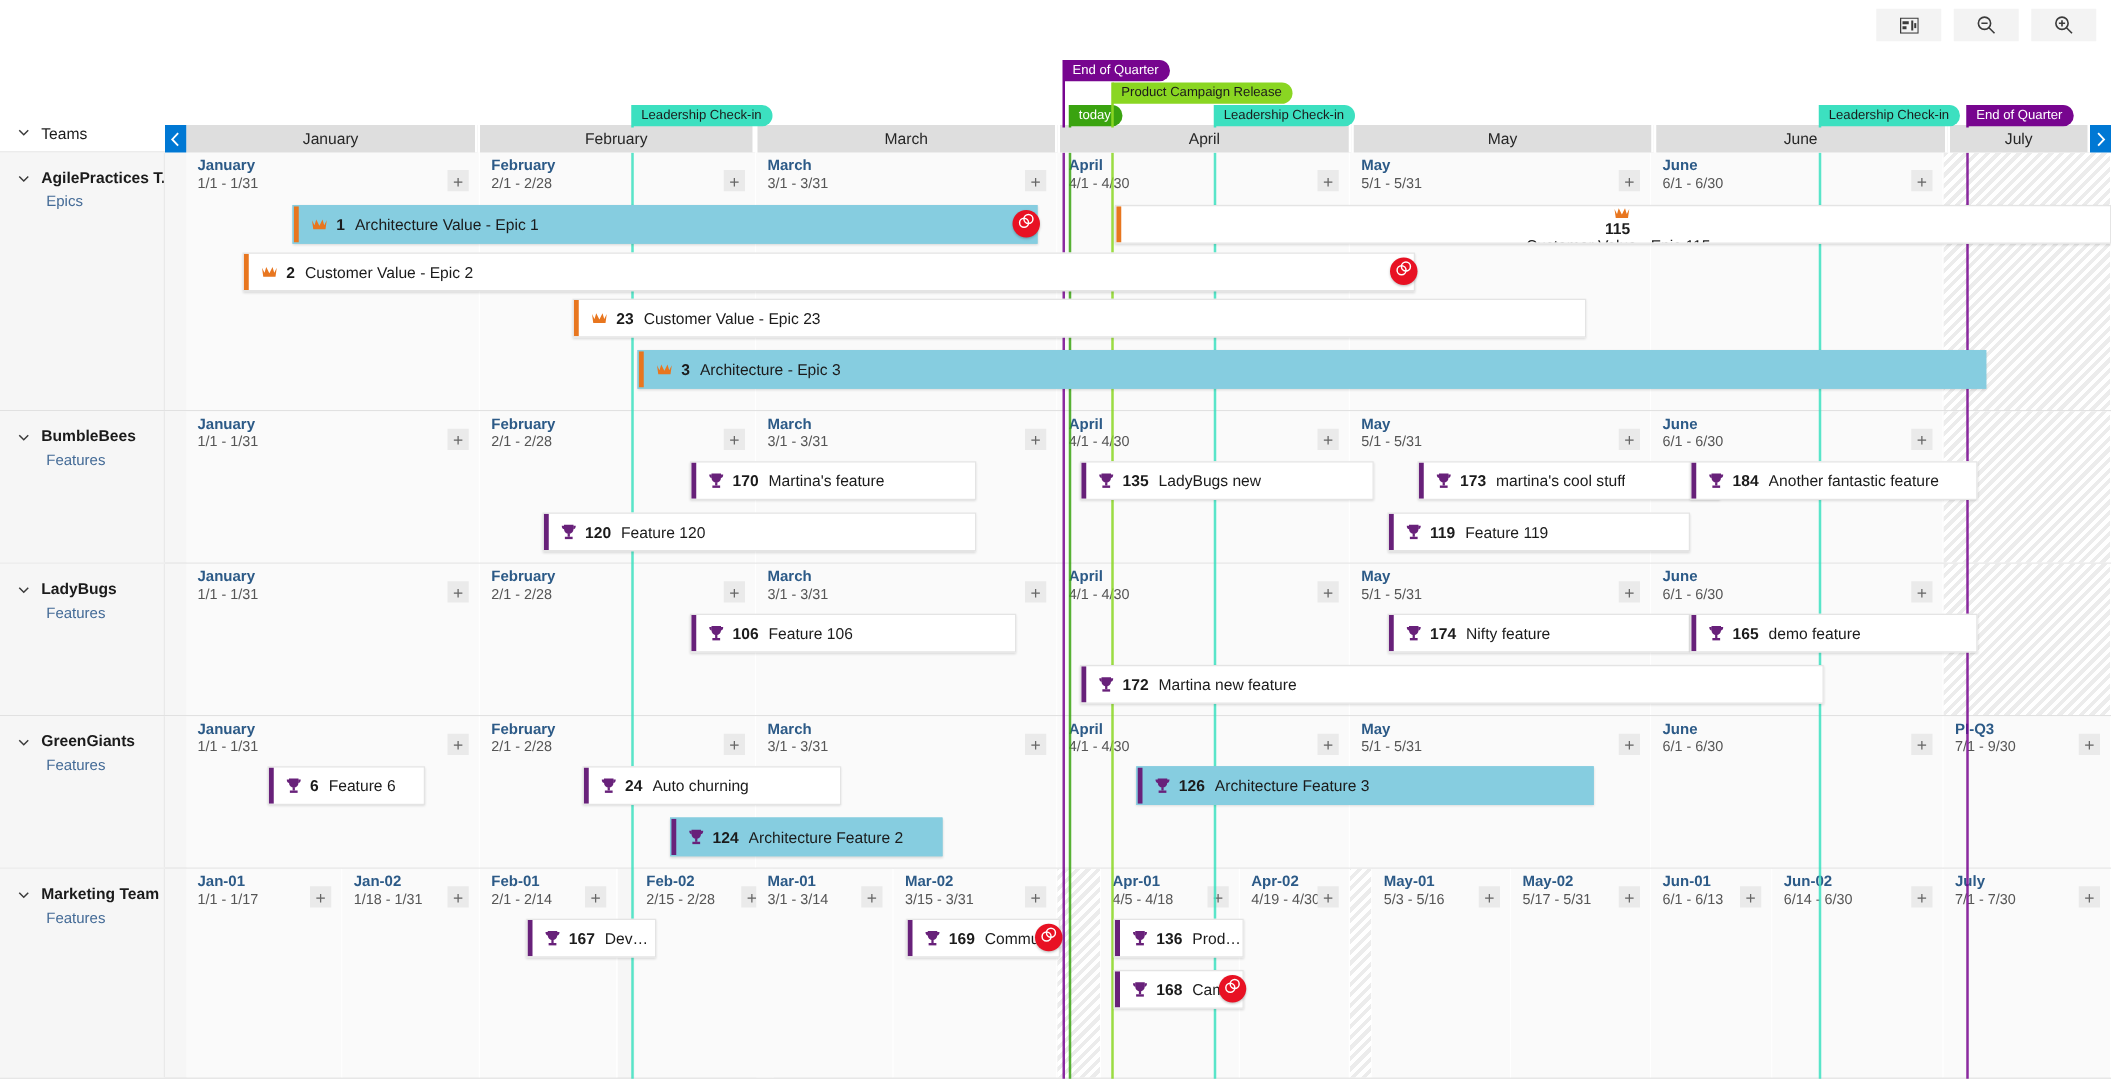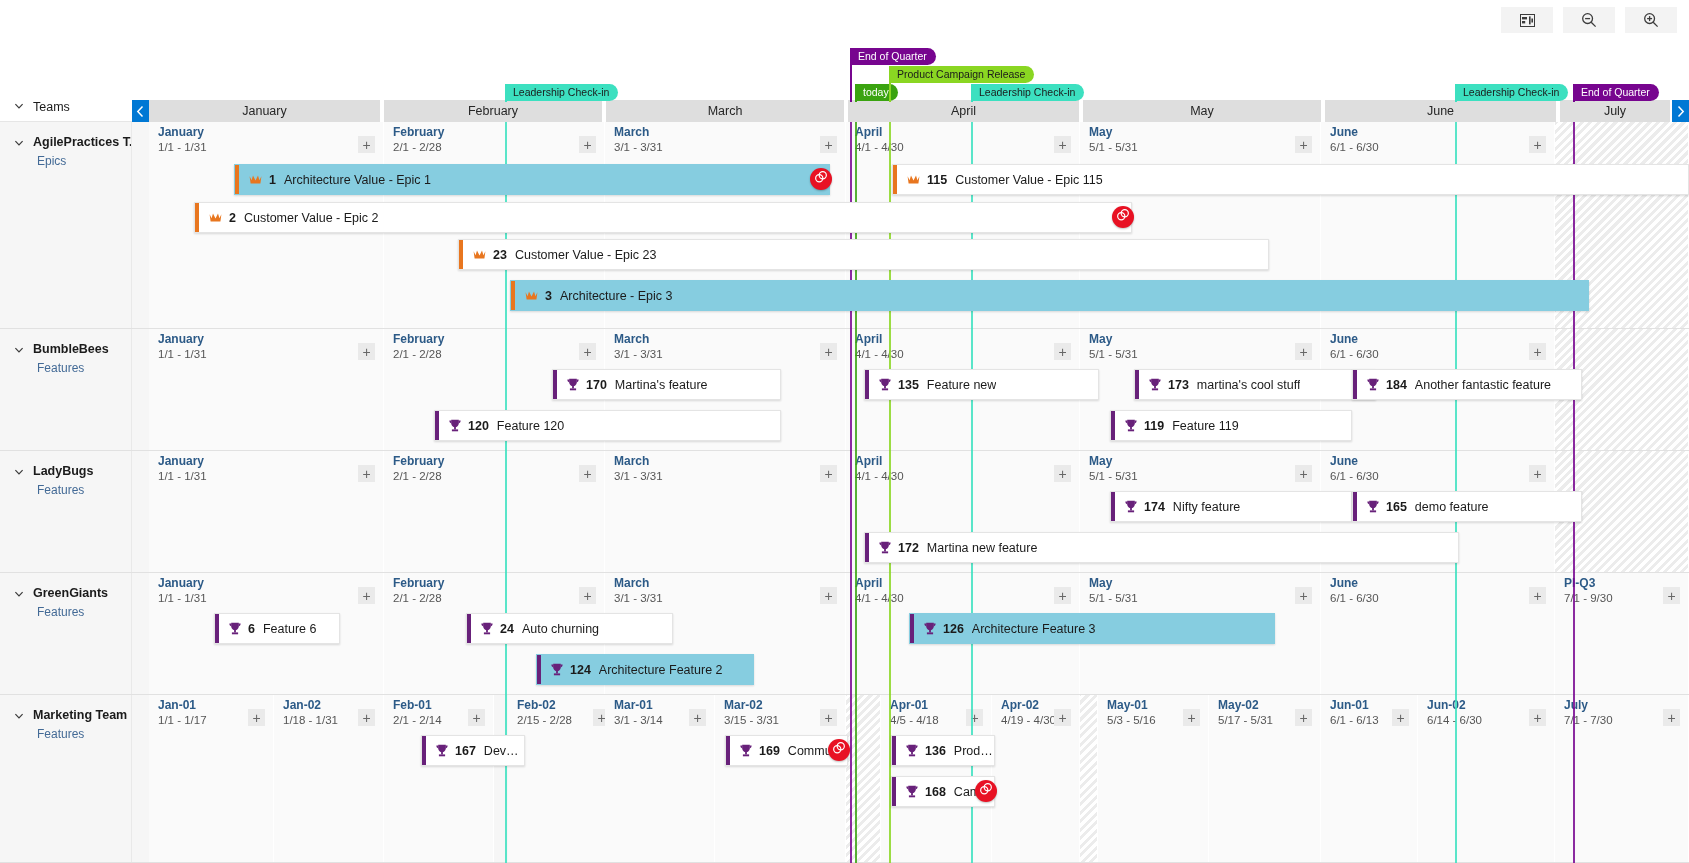--- a/index.html
+++ b/index.html
@@ -311,21 +311,21 @@
           </svg>
           <span class="wid">1</span>
           <span class="wtitle">Architecture Value - Epic 1</span>
         </div>
         <div class="dep-badge" style="left: 678px; top: 46px;">
           <span><svg width="14" height="14" viewBox="0 0 16 16">
               <circle cx="6" cy="9.4" r="4.1" fill="none" stroke="#ffffff" stroke-width="1.35"></circle>
               <circle cx="10" cy="6" r="4.1" fill="none" stroke="#ffffff" stroke-width="1.35"></circle>
             </svg></span>
         </div>
-        <div class="card" style="left: 760px; width: 797px; top: 42px;">
+        <div class="card" style="left: 760px; width: 797px; top: 42px; flex-direction: column;">
           <span class="stripe" style="background:#e8761f"></span>
           <svg class="ic" width="13" height="11" viewBox="0 0 13 11">
             <path d="M0.6 2.2 L2.6 6.2 L4 1.6 L6.5 6.6 L9 1.6 L10.4 6.2 L12.4 2.2 L11.4 9.4 L1.6 9.4 Z" fill="#e8761f"></path>
           </svg>
           <span class="wid">115</span>
           <span class="wtitle">Customer Value - Epic 115</span>
         </div>
         <div class="card" style="left: 62px; width: 938px; top: 80px;">
           <span class="stripe" style="background:#e8761f"></span>
           <svg class="ic" width="13" height="11" viewBox="0 0 13 11">
@@ -415,21 +415,21 @@
         <div class="card" style="left: 732px; width: 235px; top: 40px;">
           <span class="stripe" style="background:#68217a"></span>
           <svg class="ic" width="12" height="13" viewBox="0 0 12 13">
             <path d="M2.2 0.8 H9.8 V4.2 C9.8 6.6 8.2 8.1 6 8.1 C3.8 8.1 2.2 6.6 2.2 4.2 Z" fill="#68217a"></path>
             <path d="M0.4 1.6 H2.4 V4.4 C1.1 4.2 0.4 3.3 0.4 1.6 Z" fill="#68217a"></path>
             <path d="M11.6 1.6 H9.6 V4.4 C10.9 4.2 11.6 3.3 11.6 1.6 Z" fill="#68217a"></path>
             <rect x="5.1" y="7.8" width="1.8" height="2.6" fill="#68217a"></rect>
             <rect x="2.9" y="10.4" width="6.2" height="1.9" fill="#68217a"></rect>
           </svg>
           <span class="wid">135</span>
-          <span class="wtitle">Feature new</span>
+          <span class="wtitle">LadyBugs new</span>
         </div>
         <div class="card" style="left: 978px; width: 242px; top: 40px; margin-left: 24px;">
           <span class="stripe" style="background:#68217a"></span>
           <svg class="ic" width="12" height="13" viewBox="0 0 12 13">
             <path d="M2.2 0.8 H9.8 V4.2 C9.8 6.6 8.2 8.1 6 8.1 C3.8 8.1 2.2 6.6 2.2 4.2 Z" fill="#68217a"></path>
             <path d="M0.4 1.6 H2.4 V4.4 C1.1 4.2 0.4 3.3 0.4 1.6 Z" fill="#68217a"></path>
             <path d="M11.6 1.6 H9.6 V4.4 C10.9 4.2 11.6 3.3 11.6 1.6 Z" fill="#68217a"></path>
             <rect x="5.1" y="7.8" width="1.8" height="2.6" fill="#68217a"></rect>
             <rect x="2.9" y="10.4" width="6.2" height="1.9" fill="#68217a"></rect>
           </svg>
@@ -509,20 +509,32 @@
           <div class="iter-title">May</div>
           <div class="iter-dates">5/1 - 5/31</div>
           <div class="iter-add" style="left:215px">+</div>
         </div>
         <div class="iter-col inner" style="left: 1189px; width: 234px;">
           <div class="iter-title">June</div>
           <div class="iter-dates">6/1 - 6/30</div>
           <div class="iter-add" style="left:208px">+</div>
         </div>
         <div class="iter-col hatch" style="left: 1423px; width: 134px;"></div>
+        <div class="card" style="left: 420px; width: 261px; top: 40px;">
+          <span class="stripe" style="background:#68217a"></span>
+          <svg class="ic" width="12" height="13" viewBox="0 0 12 13">
+            <path d="M2.2 0.8 H9.8 V4.2 C9.8 6.6 8.2 8.1 6 8.1 C3.8 8.1 2.2 6.6 2.2 4.2 Z" fill="#68217a"></path>
+            <path d="M0.4 1.6 H2.4 V4.4 C1.1 4.2 0.4 3.3 0.4 1.6 Z" fill="#68217a"></path>
+            <path d="M11.6 1.6 H9.6 V4.4 C10.9 4.2 11.6 3.3 11.6 1.6 Z" fill="#68217a"></path>
+            <rect x="5.1" y="7.8" width="1.8" height="2.6" fill="#68217a"></rect>
+            <rect x="2.9" y="10.4" width="6.2" height="1.9" fill="#68217a"></rect>
+          </svg>
+          <span class="wid">106</span>
+          <span class="wtitle">Feature 106</span>
+        </div>
         <div class="card" style="left: 978px; width: 242px; top: 40px;">
           <span class="stripe" style="background:#68217a"></span>
           <svg class="ic" width="12" height="13" viewBox="0 0 12 13">
             <path d="M2.2 0.8 H9.8 V4.2 C9.8 6.6 8.2 8.1 6 8.1 C3.8 8.1 2.2 6.6 2.2 4.2 Z" fill="#68217a"></path>
             <path d="M0.4 1.6 H2.4 V4.4 C1.1 4.2 0.4 3.3 0.4 1.6 Z" fill="#68217a"></path>
             <path d="M11.6 1.6 H9.6 V4.4 C10.9 4.2 11.6 3.3 11.6 1.6 Z" fill="#68217a"></path>
             <rect x="5.1" y="7.8" width="1.8" height="2.6" fill="#68217a"></rect>
             <rect x="2.9" y="10.4" width="6.2" height="1.9" fill="#68217a"></rect>
           </svg>
           <span class="wid">174</span>

